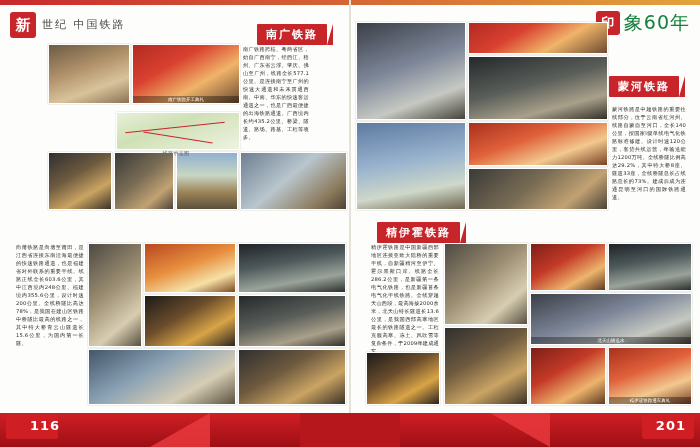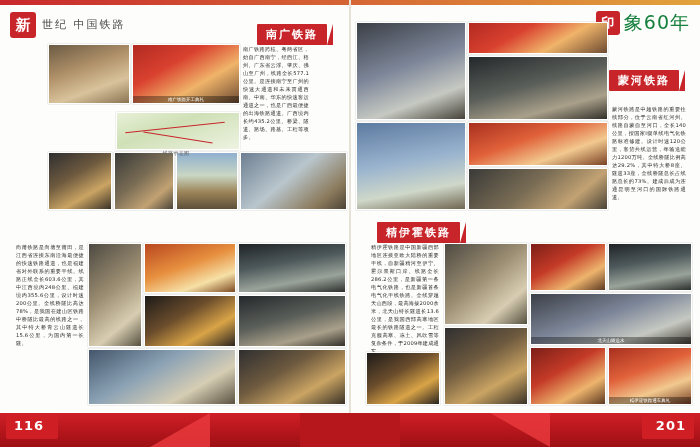--- a/index.html
+++ b/index.html
@@ -17,21 +17,21 @@
 
   
   .ribbon{position:absolute;left:0;bottom:0;width:700px;height:34px;background:linear-gradient(180deg,#cf1f25 0%,#9d0f14 100%);}
   .ribbon-fold{position:absolute;bottom:0;width:0;height:0;border-style:solid;}
   .fold-l{left:150px;border-width:0 0 34px 60px;border-color:transparent transparent #e8383d transparent;opacity:.85;}
   .fold-r{right:150px;border-width:0 60px 34px 0;border-color:transparent #e8383d transparent transparent;opacity:.85;}
   .ribbon-center{position:absolute;left:300px;bottom:0;width:100px;height:34px;background:#b5171c;}
 
   
   .pagenum{position:absolute;bottom:14px;font-size:13px;font-weight:bold;color:#ffffff;letter-spacing:1px;}
-  .pagenum-left{left:14px;}
+  .pagenum-left{left:30px;}
   .pagenum-right{right:14px;}
   .pagetab{position:absolute;bottom:8px;height:24px;width:52px;background:#cf1f25;border-radius:2px;}
   .pagetab-l{left:6px;}
   .pagetab-r{right:6px;}
 
   
   .logo-left{position:absolute;left:10px;top:12px;width:120px;height:26px;}
   .logo-left .sq{position:absolute;left:0;top:0;width:26px;height:26px;background:#c8252a;border-radius:3px;
      color:#fff;font-size:15px;font-weight:bold;text-align:center;line-height:26px;font-family:"DejaVu Sans",sans-serif;}
   .logo-left .txt{position:absolute;left:32px;top:5px;font-size:11px;color:#4a4a4a;letter-spacing:2px;}
@@ -87,21 +87,21 @@
   <div class="logo-left">
     <div class="sq">新</div>
     <div class="txt">世纪 中国铁路</div>
   </div>
 
   <div class="logo-right">
     <span class="sq">印</span><span class="big">象60年</span>
   </div>
 
   <div class="sect" style="left:243px;top:24px;margin-left:14px;">南广铁路</div>
-  <div class="sect" style="left:609px;top:70px;">蒙河铁路</div>
+  <div class="sect" style="left:609px;top:76px;">蒙河铁路</div>
   <div class="sect" style="left:369px;top:222px;margin-left:8px;">精伊霍铁路</div>
 
   <div class="body-text" style="left:243px;top:45px;width:66px;height:100px;">南广铁路跨桂、粤两省区，始自广西南宁，经西江、梧州、广东省云浮、肇庆、佛山至广州，线路全长577.1公里。是连接南宁至广州的快速大通道和未来贯通西南、中南、华东的快速客运通道之一，也是广西最便捷的出海铁路通道。广西境内长约435.2公里、桥梁、隧道、路场、路基、工程等项多。</div>
   <div class="body-text" style="left:612px;top:105px;width:74px;height:115px;">蒙河铁路是中越铁路的重要往线部分，位于云南省红河州。线路自蒙自至河口，全长140公里，按国家Ⅰ级单线电气化铁路标准修建。设计时速120公里，客货共线运营，年输送能力1200万吨。全线桥隧比例高达29.2%，其中特大桥8座、隧道33座，全线桥隧总长占线路总长的73%。建成后成为连通昆明至河口的国际铁路通道。</div>
   <div class="body-text" style="left:16px;top:243px;width:68px;height:120px;">向莆铁路是向塘至莆田，是江西省连接东南沿海最便捷的快速铁路通道，也是福建省对外联系的重要干线。线路正线全长603.6公里，其中江西境内248公里、福建境内355.6公里，设计时速200公里。全线桥隧比高达78%，是我国在建山区铁路中桥隧比最高的线路之一，其中特大桥青云山隧道长15.6公里，为国内第一长隧。</div>
   <div class="body-text" style="left:371px;top:243px;width:68px;height:120px;">精伊霍铁路是中国新疆西部地区连接亚欧大陆桥的重要干线，自新疆精河至伊宁、霍尔果斯口岸。线路全长286.2公里，是新疆第一条电气化铁路，也是新疆首条电气化干线铁路。全线穿越天山西段，最高海拔2000余米，北天山特长隧道长13.6公里，是我国西部高寒地区最长的铁路隧道之一。工程克服高寒、冻土、风吹雪等复杂条件，于2009年建成通车。</div>
 
   <div class="ph g1" style="left:48px;top:44px;width:80px;height:58px;"></div>
   <div class="ph g2" style="left:132px;top:44px;width:106px;height:58px;">
     <div class="cap">南广铁路开工典礼</div>

